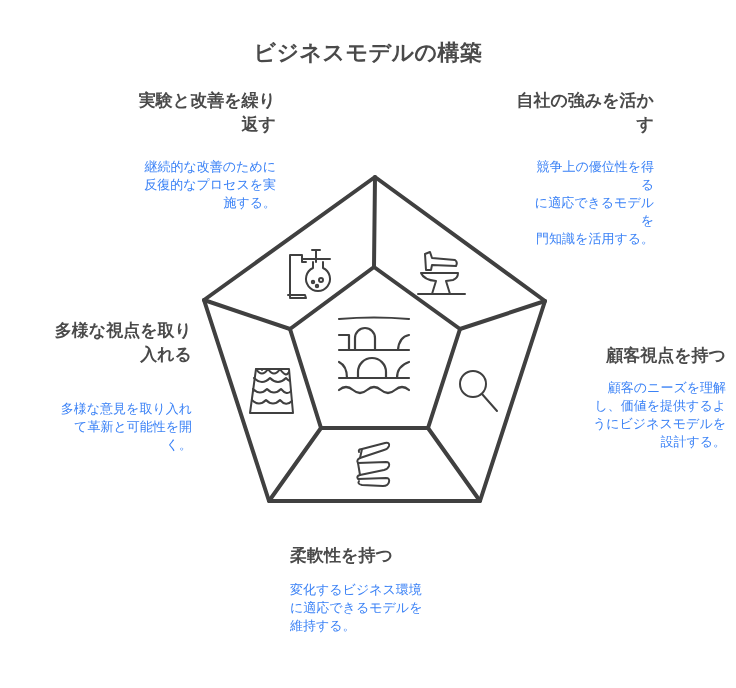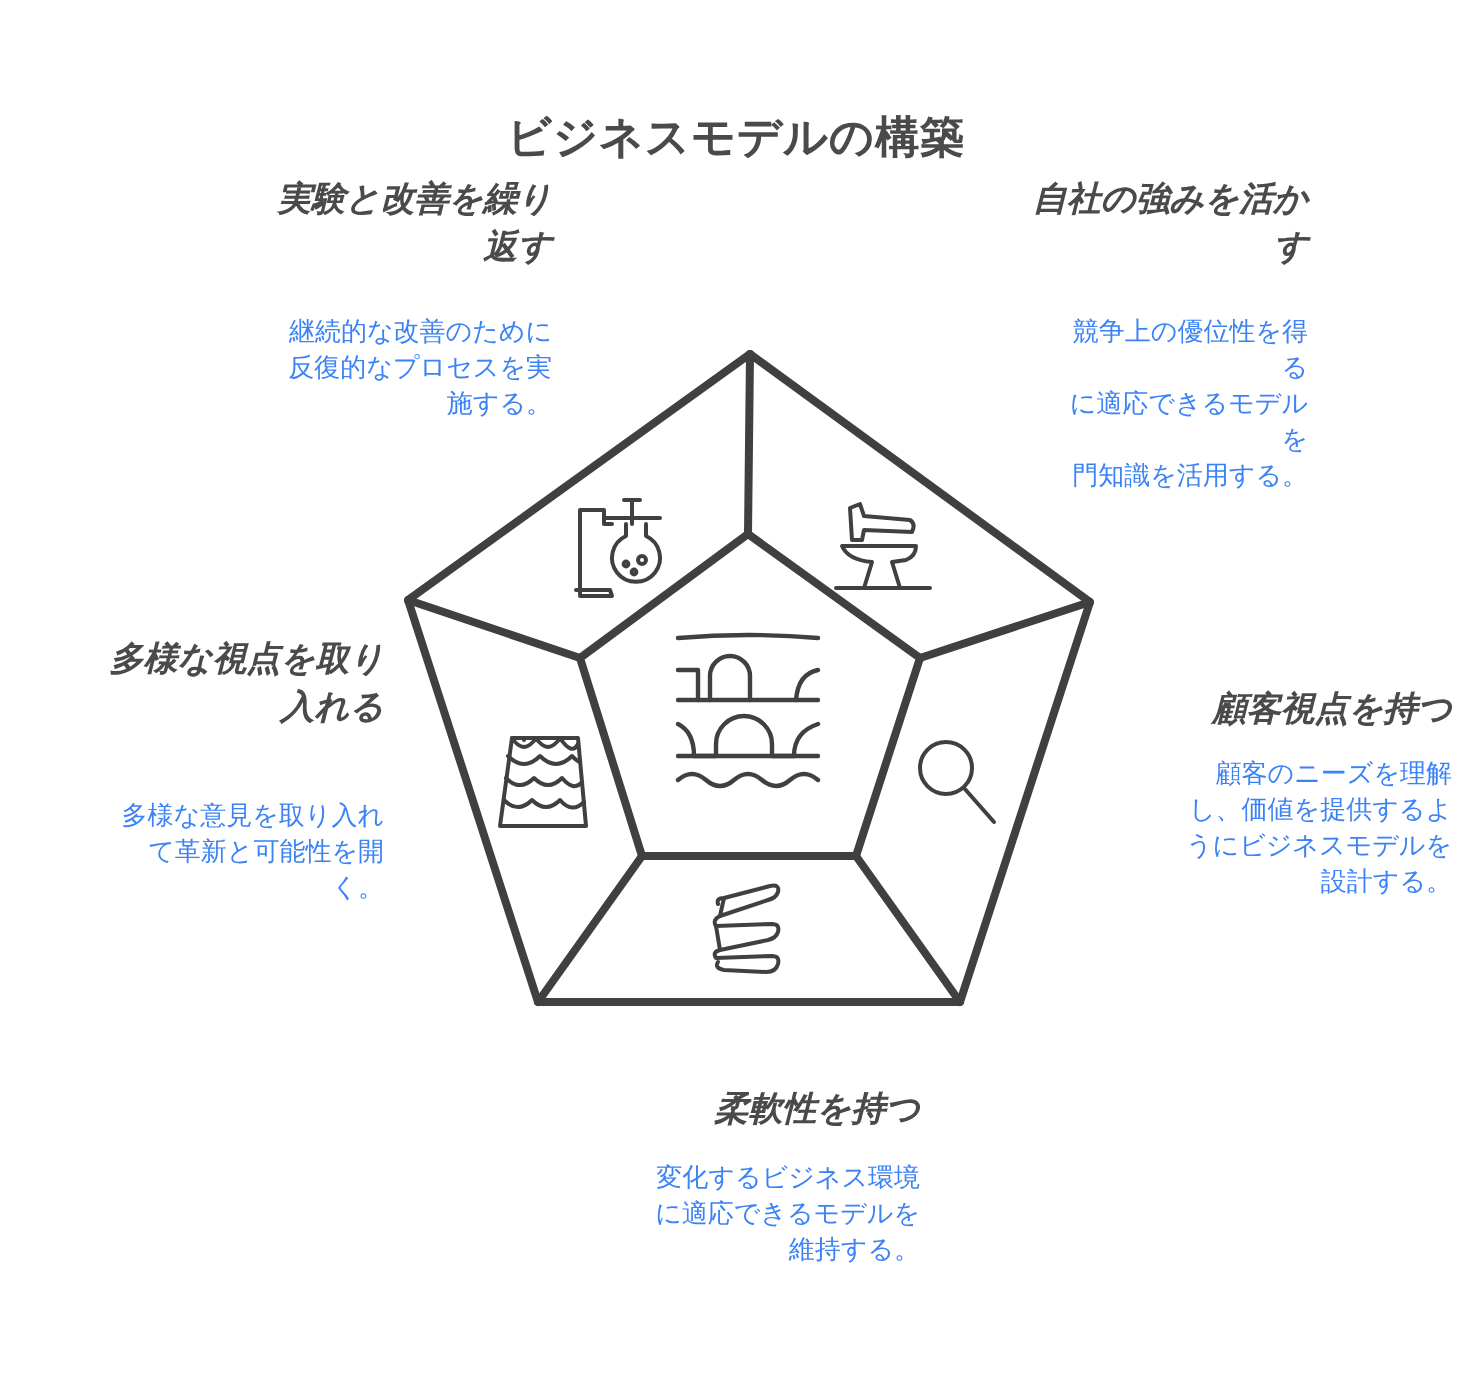--- a/index.html
+++ b/index.html
@@ -11,47 +11,46 @@
       width: 736px;
       height: 688px;
       position: relative;
       overflow: hidden;
       font-family: "DejaVu Sans", "Liberation Sans", sans-serif;
       color: #444444;
     }
     .title {
       position: absolute;
       left: 0;
-      top: 54px;
+      top: 38px;
       width: 736px;
       text-align: center;
       font-size: 22px;
       font-weight: bold;
       color: #4a4a4a;
       letter-spacing: 0.5px;
     }
     .block {
       position: absolute;
     }
     .block .heading {
       font-size: 17px;
       font-weight: bold;
       color: #4a4a4a;
       line-height: 24px;
-      font-style: italic;
     }
     .block .desc {
       font-size: 13px;
       color: #3b82f6;
       line-height: 18px;
       margin-top: 14px;
     }
     .right-align { text-align: right; }
     .left-align { text-align: right; }
-    .center-align { text-align: right; }
+    .center-align { text-align: left; }
 
     #block-experiment { left: 96px; top: 88px; width: 180px; }
     #block-strength { left: 484px; top: 88px; width: 170px; }
     #block-diversity { left: 22px; top: 318px; width: 170px; }
     #block-customer { left: 556px; top: 343px; width: 170px; }
     #block-flexible { left: 290px; top: 543px; width: 170px; }
 
     svg.diagram {
       position: absolute;
       left: 0;

